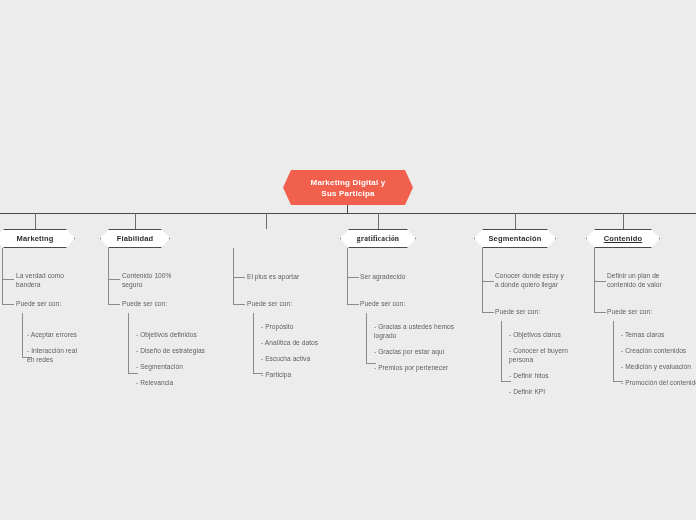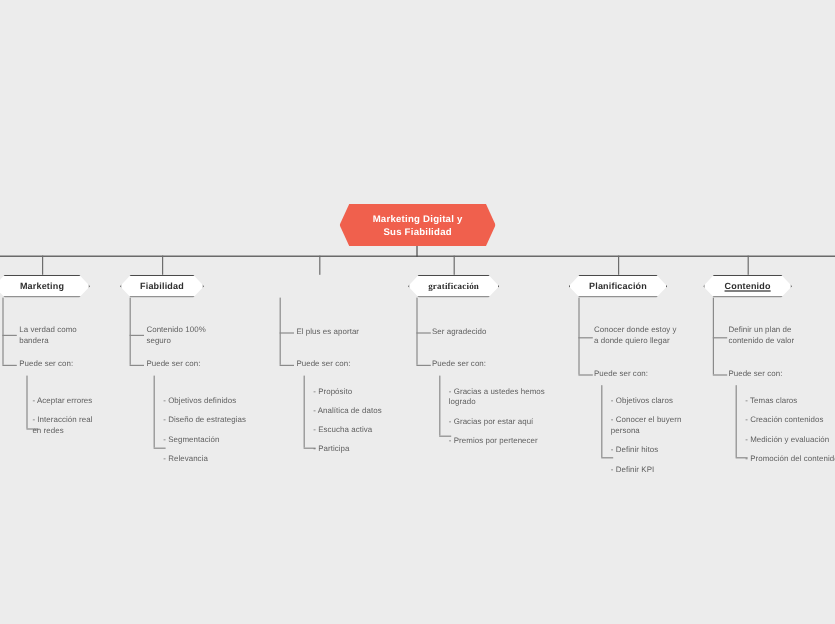--- a/index.html
+++ b/index.html
@@ -136,21 +136,21 @@
     white-space: pre-line;
   }
 </style>
 </head>
 <body>
 
 <div id="canvas">
 
   <div class="root-node">
     <span>Marketing Digital y</span>
-    <span>Sus Fiabilidad</span>
+    <span>Sus Participa</span>
   </div>
 
   <div class="trunk-stem"></div>
   <div class="trunk-line"></div>
 
   <div class="branch" style="left:35px;">
     <div class="branch-drop"></div>
   </div>
   <div class="branch-node" style="left:-5px; width:80px;">
     <span>Marketing</span>
@@ -216,21 +216,21 @@
   <div class="l3-stub" style="left:366px; top:363px; width:10px;"></div>
   <div class="leaf-text" style="left:374px; top:323px; width:96px;">- Gracias a ustedes hemos
 logrado</div>
   <div class="leaf-text" style="left:374px; top:348px; width:96px;">- Gracias por estar aquí</div>
   <div class="leaf-text" style="left:374px; top:364px; width:96px;">- Premios por pertenecer</div>
 
   <div class="branch" style="left:515px;">
     <div class="branch-drop"></div>
   </div>
   <div class="branch-node" style="left:474px; width:82px;">
-    <span>Planificación</span>
+    <span>Segmentación</span>
   </div>
   <div class="l2-spine" style="left:482px; top:248px; height:64px;"></div>
   <div class="l2-stub" style="left:482px; top:281px; width:12px;"></div>
   <div class="l2-stub" style="left:482px; top:312px; width:12px;"></div>
   <div class="item-text" style="left:495px; top:272px; width:92px;">Conocer donde estoy y
 a donde quiero llegar</div>
   <div class="item-text" style="left:495px; top:308px; width:92px;">Puede ser con:</div>
   <div class="l3-spine" style="left:501px; top:321px; height:60px;"></div>
   <div class="l3-stub" style="left:501px; top:381px; width:10px;"></div>
   <div class="leaf-text" style="left:509px; top:331px; width:92px;">- Objetivos claros</div>

